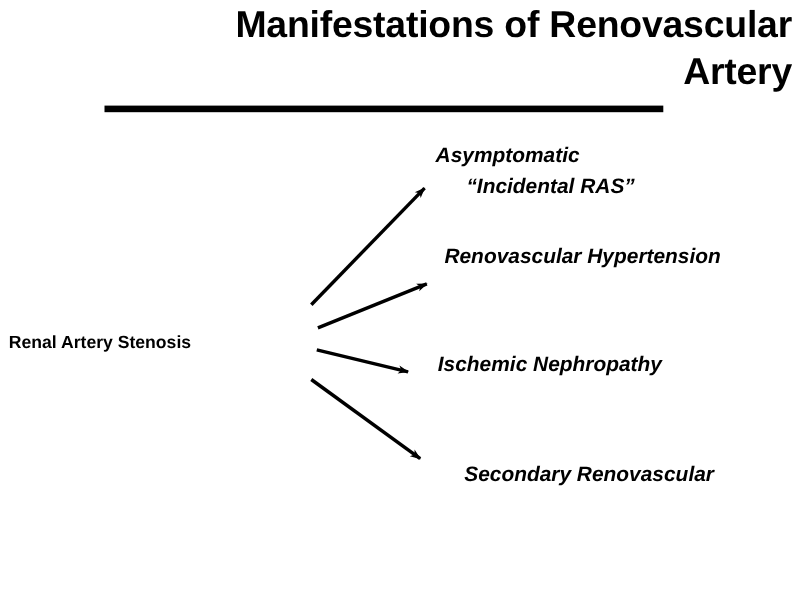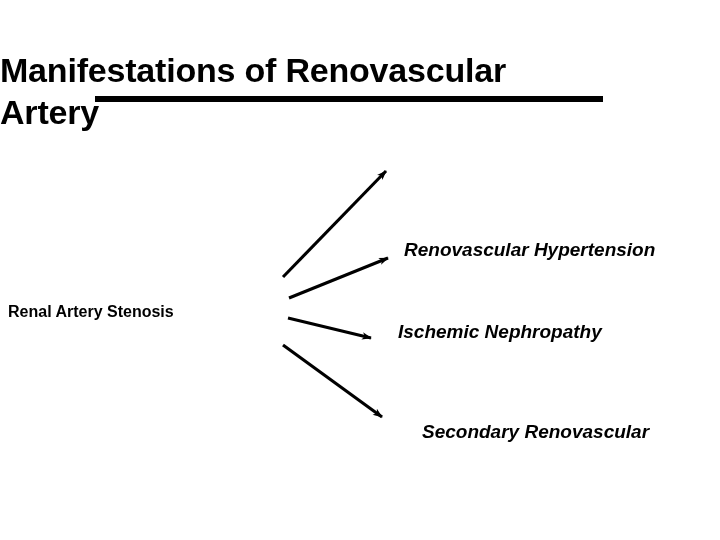--- a/index.html
+++ b/index.html
@@ -19,22 +19,21 @@
     background: #ffffff;
     overflow: hidden;
   }
 
   
   #title-block {
     position: absolute;
     left: 0;
     top: 0;
     width: 720px;
-    text-align: left;
-    margin-top: 47px;
+    text-align: right;
   }
   .title-line {
     font-size: 34px;
     font-weight: bold;
     font-style: normal;
     line-height: 42px;
     letter-spacing: -0.2px;
     white-space: nowrap;
   }
   #title-line-1 { padding-top: 2px; }
@@ -80,21 +79,21 @@
   }
   .branch .sub {
     display: block;
     padding-left: 28px;
   }
   .branch .main {
     display: block;
   }
 
   #branch-1 { left: 396px; top: 128px; }
-  #branch-2 { left: 404px; top: 236px; }
+  #branch-2 { left: 404px; top: 220px; }
   #branch-3 { left: 398px; top: 318px; }
   #branch-4 { left: 394px; top: 418px; }
 </style>
 </head>
 <body>
 
 <div id="slide">
 
   <div id="title-block">
     <div class="title-line" id="title-line-1">Manifestations of Renovascular</div>
@@ -112,20 +111,24 @@
       </marker>
     </defs>
     <g stroke="#000000" stroke-width="3.1" stroke-linecap="butt" fill="none">
       <line x1="283" y1="277" x2="386" y2="171" marker-end="url(#ah)"></line>
       <line x1="289" y1="298" x2="388" y2="258" marker-end="url(#ah)"></line>
       <line x1="288" y1="318" x2="371" y2="338" marker-end="url(#ah)"></line>
       <line x1="283" y1="345" x2="382" y2="417" marker-end="url(#ah)"></line>
     </g>
   </svg>
 
+  <div class="branch" id="branch-1">
+    <span class="main">Asymptomatic</span>
+    <span class="sub">“Incidental RAS”</span>
+  </div>
 
   <div class="branch" id="branch-2">
     <span class="main">Renovascular Hypertension</span>
   </div>
 
   <div class="branch" id="branch-3">
     <span class="main">Ischemic Nephropathy</span>
   </div>
 
   <div class="branch" id="branch-4">

